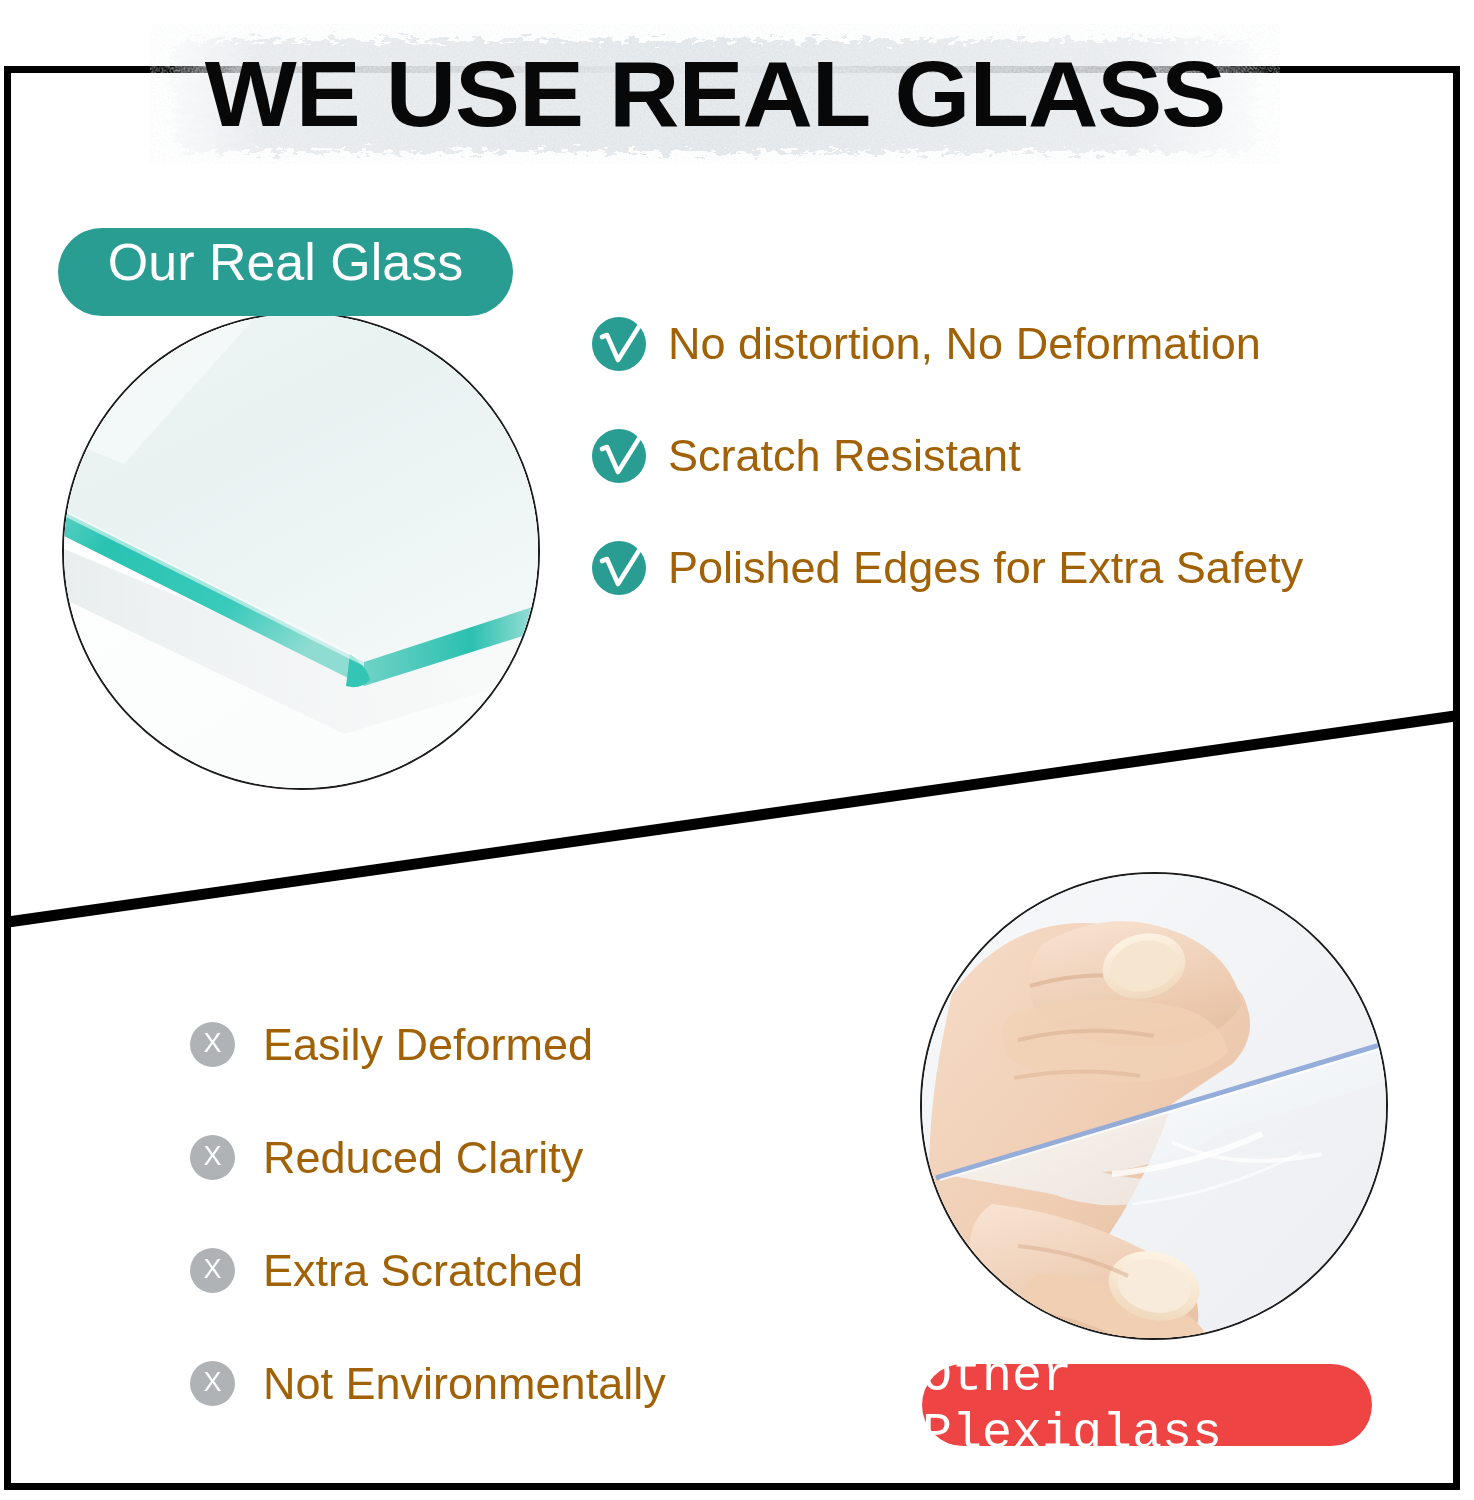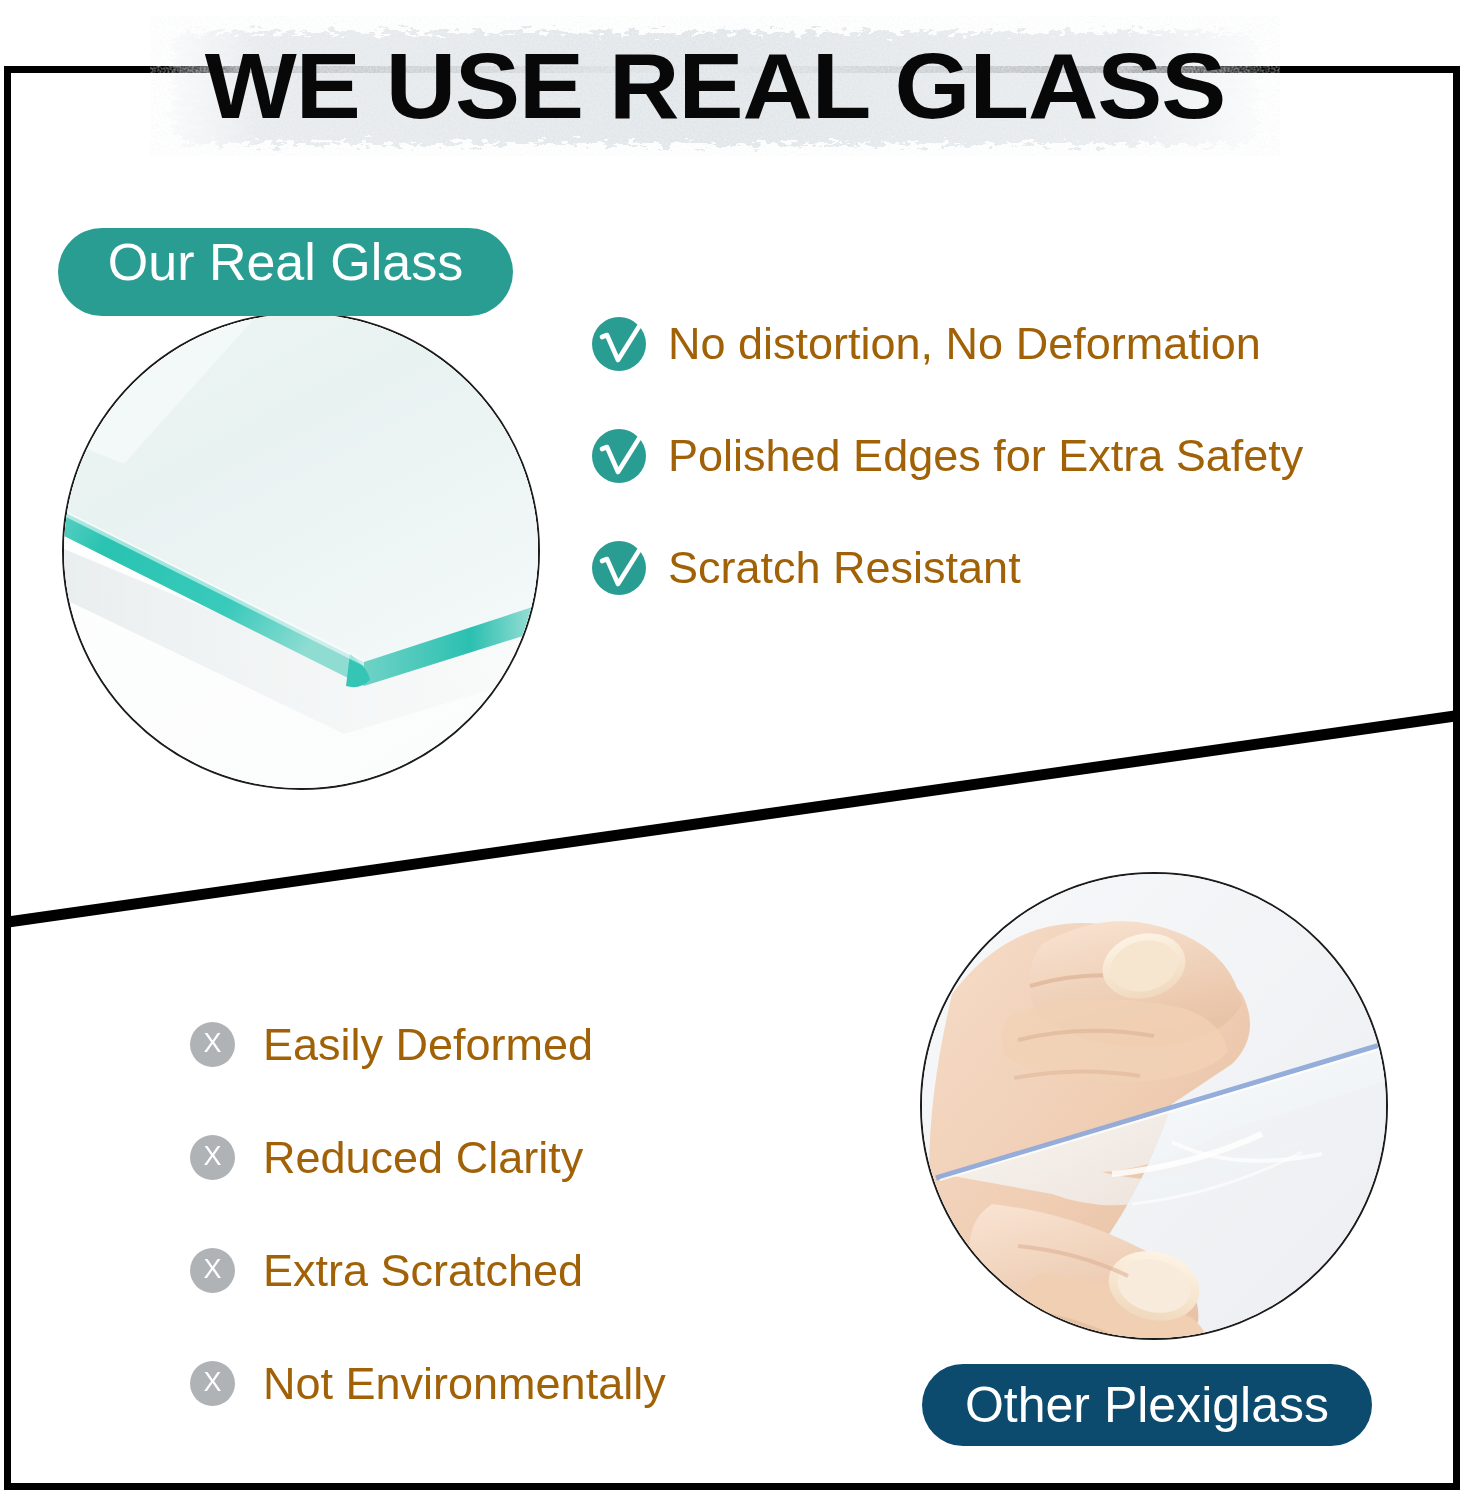--- a/index.html
+++ b/index.html
@@ -34,21 +34,21 @@
     left: 0; top: 0;
     width: 1474px; height: 1500px;
     z-index: 3;
     pointer-events: none;
   }
 
   
   .title-band {
     position: absolute;
     left: 150px;
-    top: 16px;
+    top: 24px;
     width: 1130px;
     height: 140px;
     z-index: 5;
   }
   .brush {
     position: absolute;
     left: 0; top: 0;
     width: 100%; height: 100%;
   }
   .title-text {
@@ -87,22 +87,23 @@
     height: 88px;
     background: #2a9d93;
     font-size: 52px;
     padding-bottom: 20px;
   }
   .pill-gray {
     left: 922px;
     top: 1364px;
     width: 450px;
     height: 82px;
-    background: #0c4a6e;
+    background: #ef4444;
     font-size: 50px;
+    font-family: Liberation Mono, monospace;
   }
 
   
   .photo {
     position: absolute;
     border-radius: 50%;
     overflow: hidden;
     z-index: 4;
     border: 2px solid #1c1c1c;
     box-sizing: border-box;
@@ -348,31 +349,31 @@
   </div>
 
 
   <div class="row">
     <span class="check-icon">
       <span class="disc"></span>
       <svg viewBox="0 0 72 72">
         <path d="M 14 30 L 19 28 L 30 53 L 62 2" stroke="#ffffff" stroke-width="4.6" fill="none" stroke-linecap="round" stroke-linejoin="round"></path>
       </svg>
     </span>
-    <span class="row-label">Polished Edges for Extra Safety</span>
+    <span class="row-label">Scratch Resistant</span>
   </div>
 
   <div class="row">
     <span class="check-icon">
       <span class="disc"></span>
       <svg viewBox="0 0 72 72">
         <path d="M 14 30 L 19 28 L 30 53 L 62 2" stroke="#ffffff" stroke-width="4.6" fill="none" stroke-linecap="round" stroke-linejoin="round"></path>
       </svg>
     </span>
-    <span class="row-label">Scratch Resistant</span>
+    <span class="row-label">Polished Edges for Extra Safety</span>
   </div>
 
 </div>
 
 <div class="list list-cons">
 
   <div class="row">
     <span class="x-icon">
       <span>X</span>
     </span>

